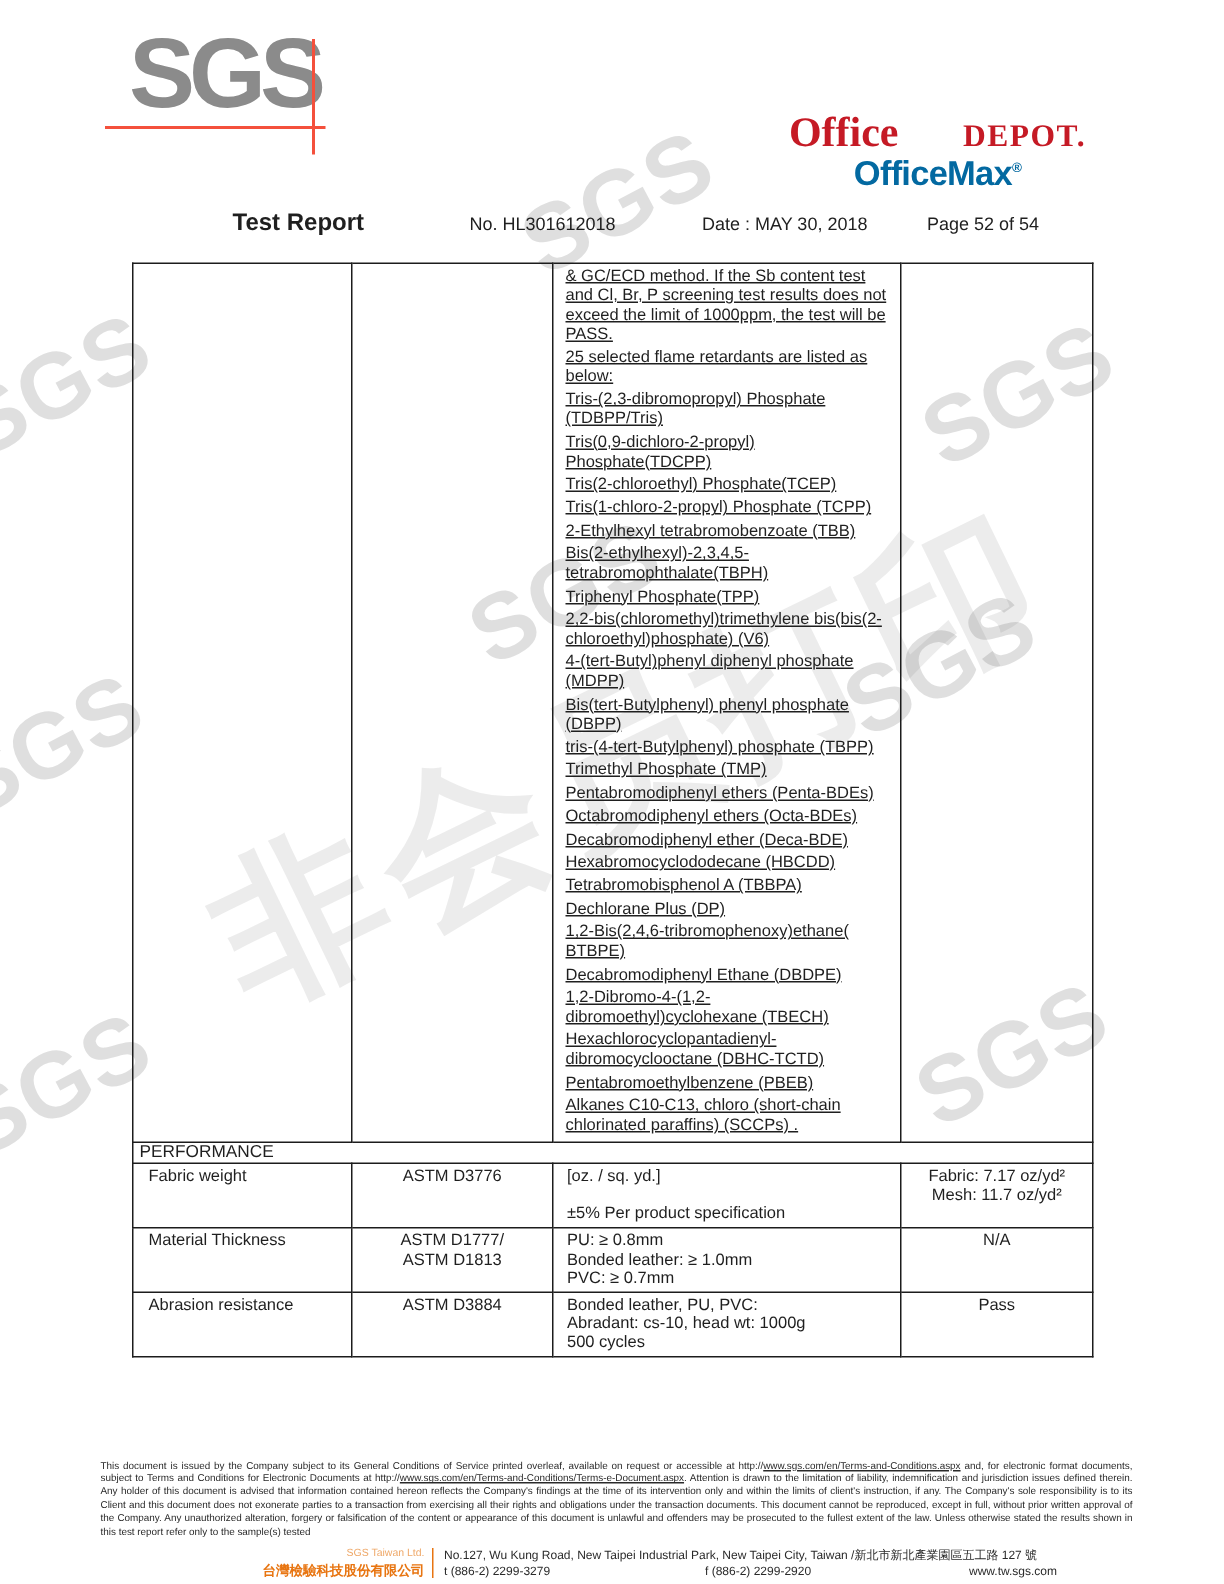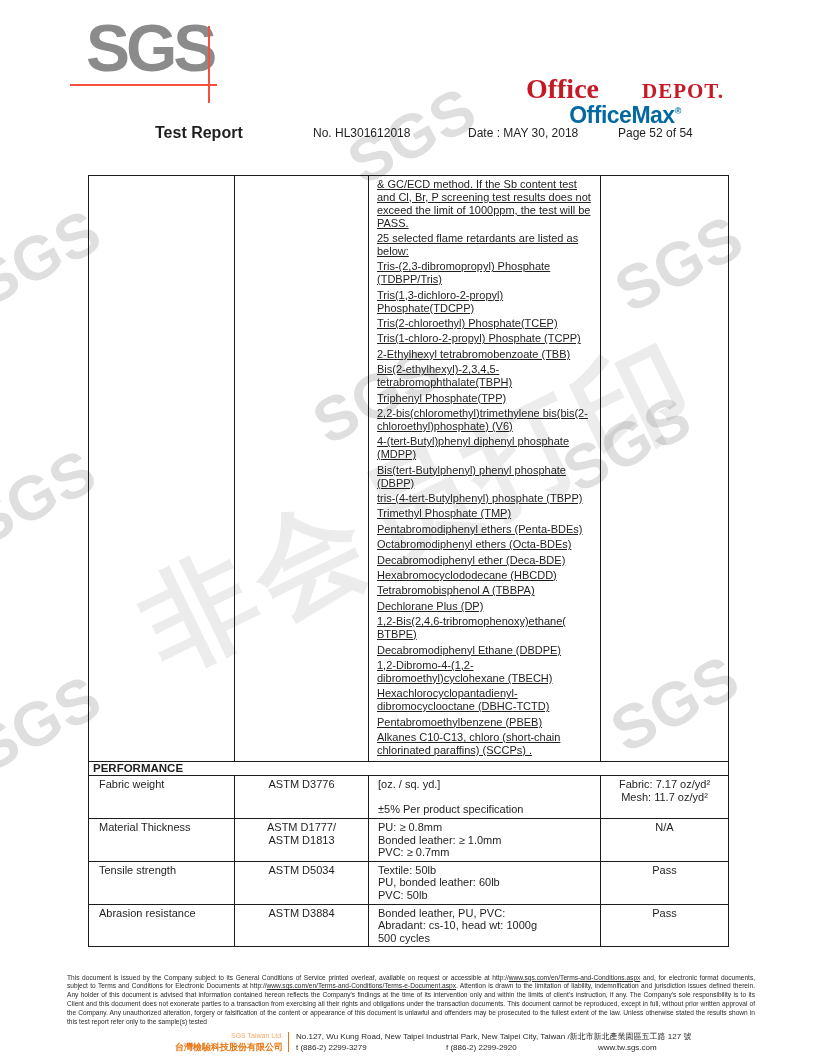--- a/index.html
+++ b/index.html
@@ -17,49 +17,49 @@
   .content{z-index:1;}
   .sgs-logo-text{position:absolute;left:86px;top:12px;font-size:66px;font-weight:bold;
                  color:#8b8b8b;letter-spacing:-4px;line-height:72px;}
   .red-h{position:absolute;left:70px;top:84px;width:147px;height:2px;background:#f4503c;}
   .red-v{position:absolute;left:208px;top:26px;width:2px;height:77px;background:#f4503c;}
   .brand{position:absolute;left:522px;top:74px;width:206px;text-align:center;line-height:1.05;}
   .od-line{color:#c51a25;font-family:"Liberation Serif",serif;font-weight:bold;font-size:28px;white-space:nowrap;}
   .od-depot{font-size:21px;letter-spacing:1px;margin-left:36px;}
   .om-line{font-weight:bold;font-size:23px;color:#0369a1;letter-spacing:-0.5px;}
   .om-reg{font-size:9px;vertical-align:super;}
-  .title-row{position:absolute;left:0;top:126px;width:816px;height:18px;font-size:12px;}
+  .title-row{position:absolute;left:0;top:142px;width:816px;height:18px;font-size:12px;}
   .doc-title{position:absolute;left:155px;top:-2px;font-size:16px;font-weight:bold;}
   .report-no{position:absolute;left:313px;}
   .date-lbl{position:absolute;left:468px;}
   .page-lbl{position:absolute;left:618px;}
   
   .report-table{position:absolute;left:88px;top:175px;width:640px;border-collapse:collapse;
                 table-layout:fixed;background:transparent;}
   .report-table td{border:1px solid #1c1c1c;vertical-align:top;font-size:11px;padding:2px 10px;}
   .cont-cell{line-height:12.9px;padding:2px 6px 2px 8px !important;}
   .cont-cell p{margin:0 0 2.5px;text-decoration:underline;}
-  .section-row td{font-weight:bold;font-size:11.5px;line-height:13px;padding:0 4px;}
+  .section-row td{font-weight:normal;font-size:11.5px;line-height:13px;padding:0 4px;}
   .perf td{line-height:12.6px;}
   .c-item{text-align:left;}
   .c-method{text-align:center;}
   .c-req{text-align:left;padding-left:9px !important;}
   .c-res{text-align:center;}
   
   .legal{position:absolute;left:67px;top:967px;width:688px;font-size:6.6px;line-height:8.8px;
          text-align:justify;color:#2a2a2a;}
   .legal .u{text-decoration:underline;}
   .company{position:absolute;left:67px;top:1031px;width:700px;display:flex;align-items:stretch;}
   .co-names{width:216px;text-align:right;padding-right:5px;}
   .co-en{font-size:7px;color:#efa96a;line-height:10px;}
   .co-zh{font-size:9px;font-weight:bold;color:#e87511;line-height:12px;text-align:right;}
   .co-div{width:1px;background:#e87511;margin:1px 3px 1px 0;}
   .co-addr{flex:1;padding-left:4px;}
   .addr-line{font-size:8px;line-height:11px;color:#2a2a2a;}
-  .contact-line{font-size:8px;line-height:11px;color:#2a2a2a;display:flex;}
+  .contact-line{font-size:8px;line-height:11px;color:#2a2a2a;display:flex;gap:24px;}
   .contact-line .tel{width:150px;}
   .contact-line .fax{width:152px;}
 </style>
 </head>
 <body>
 
 <div class="page">
 
   <div class="layer wm-layer">
     <div class="wm-sgs" style="left:345px;top:100px;">SGS</div>
@@ -107,21 +107,21 @@
       </colgroup>
       <tbody id="report-body">
         <tr>
           <td></td>
           <td></td>
           <td class="cont-cell">
             <p>&amp; GC/ECD method. If the Sb content test and Cl, Br, P screening test results does not exceed the limit of 1000ppm, the test will be PASS.</p>
             <p>25 selected flame retardants are listed as below:</p>
             <div id="chem-list">
                 <p>Tris-(2,3-dibromopropyl) Phosphate (TDBPP/Tris)</p>
-                <p>Tris(1,3-dichloro-2-propyl) Phosphate(TDCPP)</p>
+                <p>Tris(0,9-dichloro-2-propyl) Phosphate(TDCPP)</p>
                 <p>Tris(2-chloroethyl) Phosphate(TCEP)</p>
                 <p>Tris(1-chloro-2-propyl) Phosphate (TCPP)</p>
                 <p>2-Ethylhexyl tetrabromobenzoate (TBB)</p>
                 <p>Bis(2-ethylhexyl)-2,3,4,5-tetrabromophthalate(TBPH)</p>
                 <p>Triphenyl Phosphate(TPP)</p>
                 <p>2,2-bis(chloromethyl)trimethylene bis(bis(2-chloroethyl)phosphate) (V6)</p>
                 <p>4-(tert-Butyl)phenyl diphenyl phosphate (MDPP)</p>
                 <p>Bis(tert-Butylphenyl) phenyl phosphate (DBPP)</p>
                 <p>tris-(4-tert-Butylphenyl) phosphate (TBPP)</p>
                 <p>Trimethyl Phosphate (TMP)</p>
@@ -173,36 +173,20 @@
               <div>PU: ≥  0.8mm</div>
               <div>Bonded leather: ≥  1.0mm</div>
               <div>PVC: ≥  0.7mm</div>
             </td>
             <td class="c-res">
               <div>N/A</div>
             </td>
           </tr>
           <tr class="perf">
             <td class="c-item">
-              <div>Tensile strength</div>
-            </td>
-            <td class="c-method">
-              <div>ASTM D5034</div>
-            </td>
-            <td class="c-req">
-              <div>Textile: 50lb</div>
-              <div>PU, bonded leather: 60lb</div>
-              <div>PVC: 50lb</div>
-            </td>
-            <td class="c-res">
-              <div>Pass</div>
-            </td>
-          </tr>
-          <tr class="perf">
-            <td class="c-item">
               <div>Abrasion resistance</div>
             </td>
             <td class="c-method">
               <div>ASTM D3884</div>
             </td>
             <td class="c-req">
               <div>Bonded leather, PU, PVC:</div>
               <div>Abradant: cs-10, head wt: 1000g</div>
               <div>500 cycles</div>
             </td>

